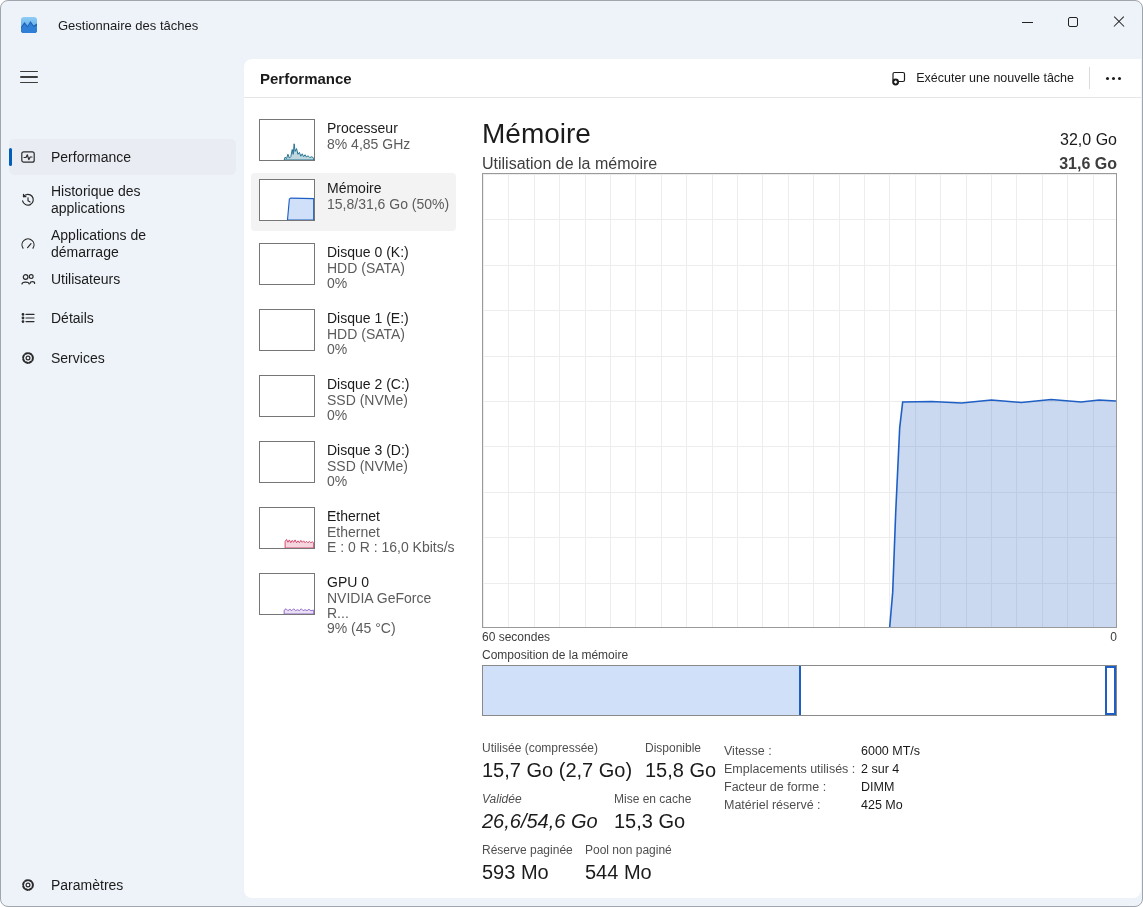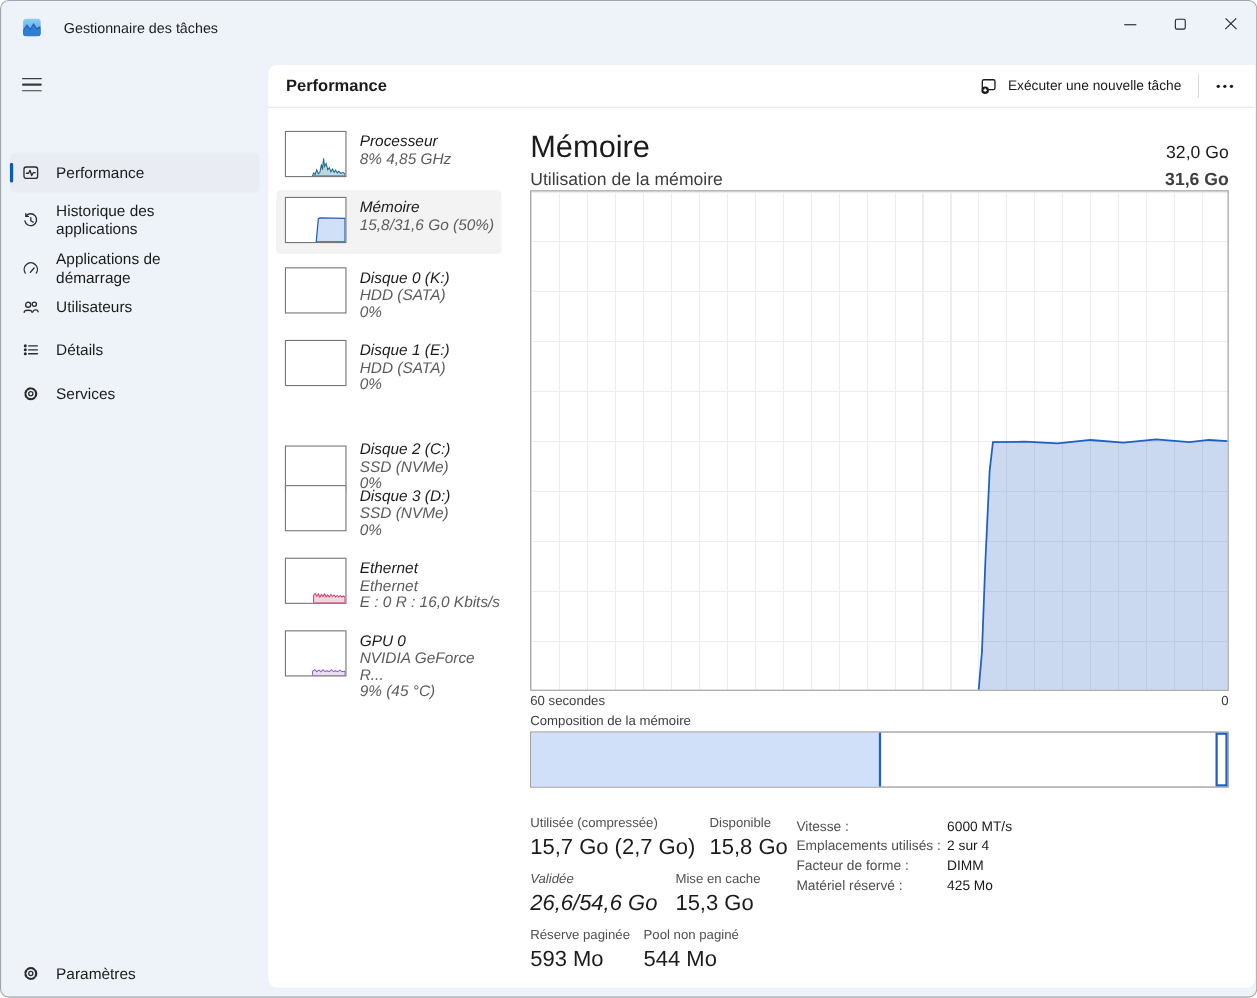--- a/index.html
+++ b/index.html
@@ -42,21 +42,21 @@
   .run-task-btn svg { stroke:#1b1b1b; fill:none; stroke-width:1.2; }
   .v-div { width:1px; height:22px; background:#dadada; margin:0 5px; }
   .dots-btn { width:36px; height:26px; display:flex; align-items:center; justify-content:center; gap:3px; border-radius:4px; }
   .dots-btn i { width:3px; height:3px; border-radius:50%; background:#1b1b1b; }
 
   
   .perf-item { position:absolute; left:7px; width:205px; display:flex; padding:6px 0 0 8px; border-radius:4px; }
   .perf-item.selected { background:#f3f3f3; }
   .thumb { width:56px; height:42px; border:1px solid #767676; background:#fff; flex:0 0 56px; }
   .thumb svg { display:block; }
-  .ptext { margin-left:12px; padding-top:0;font-style:italic; }
+  .ptext { margin-left:12px; padding-top:0; }
   .ptitle { font-size:14px; line-height:18px; }
   .psub { font-size:14px; line-height:15px; color:#5c5c5c; }
 
   
   .mem-title-row { position:absolute; left:238px; top:58px; width:635px; display:flex; align-items:flex-end; }
   .mem-title { font-size:28px; font-weight:300; line-height:34px; }
   .mem-total { margin-left:auto; font-size:16px; padding-bottom:2px; }
   .chart-labels { position:absolute; left:238px; top:96px; width:635px; display:flex; font-size:16px; color:#3d3d3d; }
   .chart-labels .right { margin-left:auto;font-weight:bold; }
   .chart { position:absolute; left:238px; top:114px; width:635px; height:455px; border:1px solid #9a9a9a; background:#fff;
@@ -251,21 +251,21 @@
       <span class="thumb">
           <svg width="54" height="40" viewBox="0 0 56 42"></svg>
         </span>
       <div class="ptext">
         <div class="ptitle">Disque 1 (E:)</div>
         <div class="psub">HDD (SATA)</div>
         <div class="psub">0%</div>
       </div>
     </div>
 
-    <div class="perf-item" style="top:326px;height:62px;align-items:flex-end;">
+    <div class="perf-item" style="top:310px;height:62px;">
       <span class="thumb">
           <svg width="54" height="40" viewBox="0 0 56 42"></svg>
         </span>
       <div class="ptext">
         <div class="ptitle">Disque 2 (C:)</div>
         <div class="psub">SSD (NVMe)</div>
         <div class="psub">0%</div>
       </div>
     </div>
 

